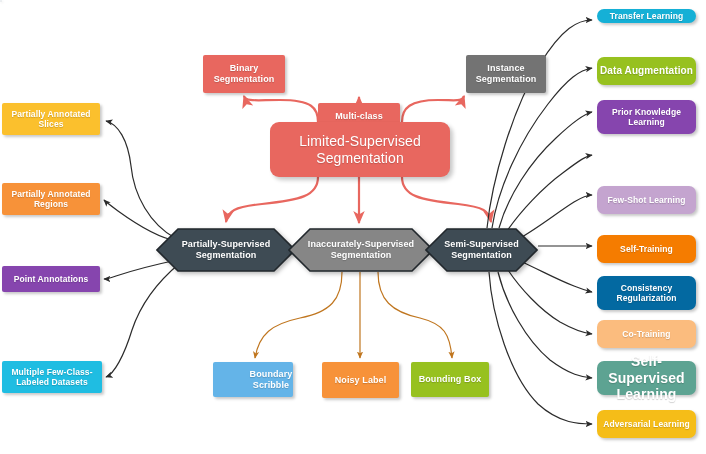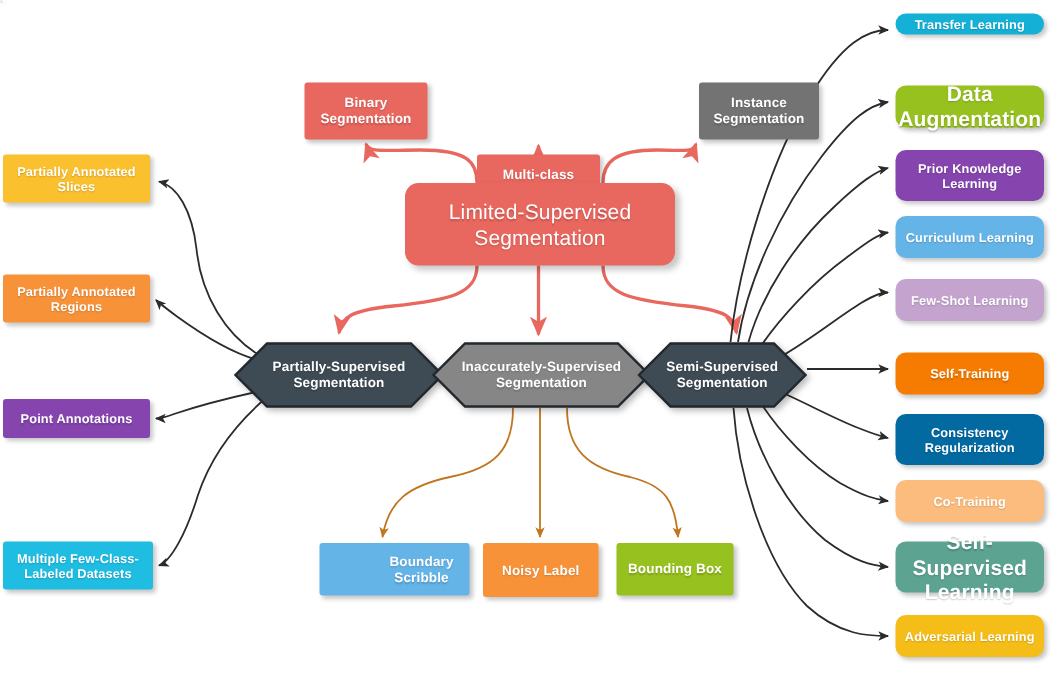--- a/index.html
+++ b/index.html
@@ -203,48 +203,45 @@
   <div class="node rect" style="left:2px;top:266px;width:98px;height:26px;background:#8645ae;font-size:8.5px;">
     <div>Point Annotations</div>
   </div>
   <div class="node rect" style="left:2px;top:361px;width:100px;height:32px;background:#1fbde2;font-size:8.5px;">
     <div>
       <div>Multiple Few-Class-</div>
       <div>Labeled Datasets</div>
     </div>
   </div>
 
-  <div class="node rect" style="left:213px;top:362px;width:100px;height:35px;background:#64b4e8;font-size:9px;padding-left:36px;">
+  <div class="node rect" style="left:213px;top:362px;width:80px;height:35px;background:#64b4e8;font-size:9px;padding-left:36px;">
     <div>
       <div>Boundary</div>
       <div>Scribble</div>
     </div>
   </div>
   <div class="node rect" style="left:322px;top:362px;width:77px;height:36px;background:#f79239;font-size:9px;">
     <div>Noisy Label</div>
   </div>
   <div class="node rect" style="left:411px;top:362px;width:78px;height:35px;background:#97c11f;font-size:9px;">
     <div>Bounding Box</div>
   </div>
 
   <div class="node rounded" style="left:597px;top:9px;width:99px;height:14px;background:#15b0d6;font-size:8.5px;">
     <div>Transfer Learning</div>
   </div>
-  <div class="node rounded" style="left:597px;top:57px;width:99px;height:28px;background:#97c11f;font-size:14px;">
+  <div class="node rounded" style="left:597px;top:57px;width:99px;height:28px;background:#97c11f;font-size:10px;">
     <div>Data Augmentation</div>
   </div>
   <div class="node rounded" style="left:597px;top:100px;width:99px;height:34px;background:#8645ae;font-size:8.5px;">
     <div>
       <div>Prior Knowledge</div>
       <div>Learning</div>
     </div>
   </div>
-  <div class="node rounded" style="left:597px;top:144px;width:99px;height:28px;background:#64b4e8;font-size:8.5px;">
-    <div>Curriculum Learning</div>
-  </div>
   <div class="node rounded" style="left:597px;top:186px;width:99px;height:28px;background:#c4a4cf;font-size:8.5px;">
     <div>Few-Shot Learning</div>
   </div>
   <div class="node rounded" style="left:597px;top:235px;width:99px;height:28px;background:#f57c00;font-size:8.5px;">
     <div>Self-Training</div>
   </div>
   <div class="node rounded" style="left:597px;top:276px;width:99px;height:34px;background:#0369a1;font-size:8.5px;">
     <div>
       <div>Consistency</div>
       <div>Regularization</div>

